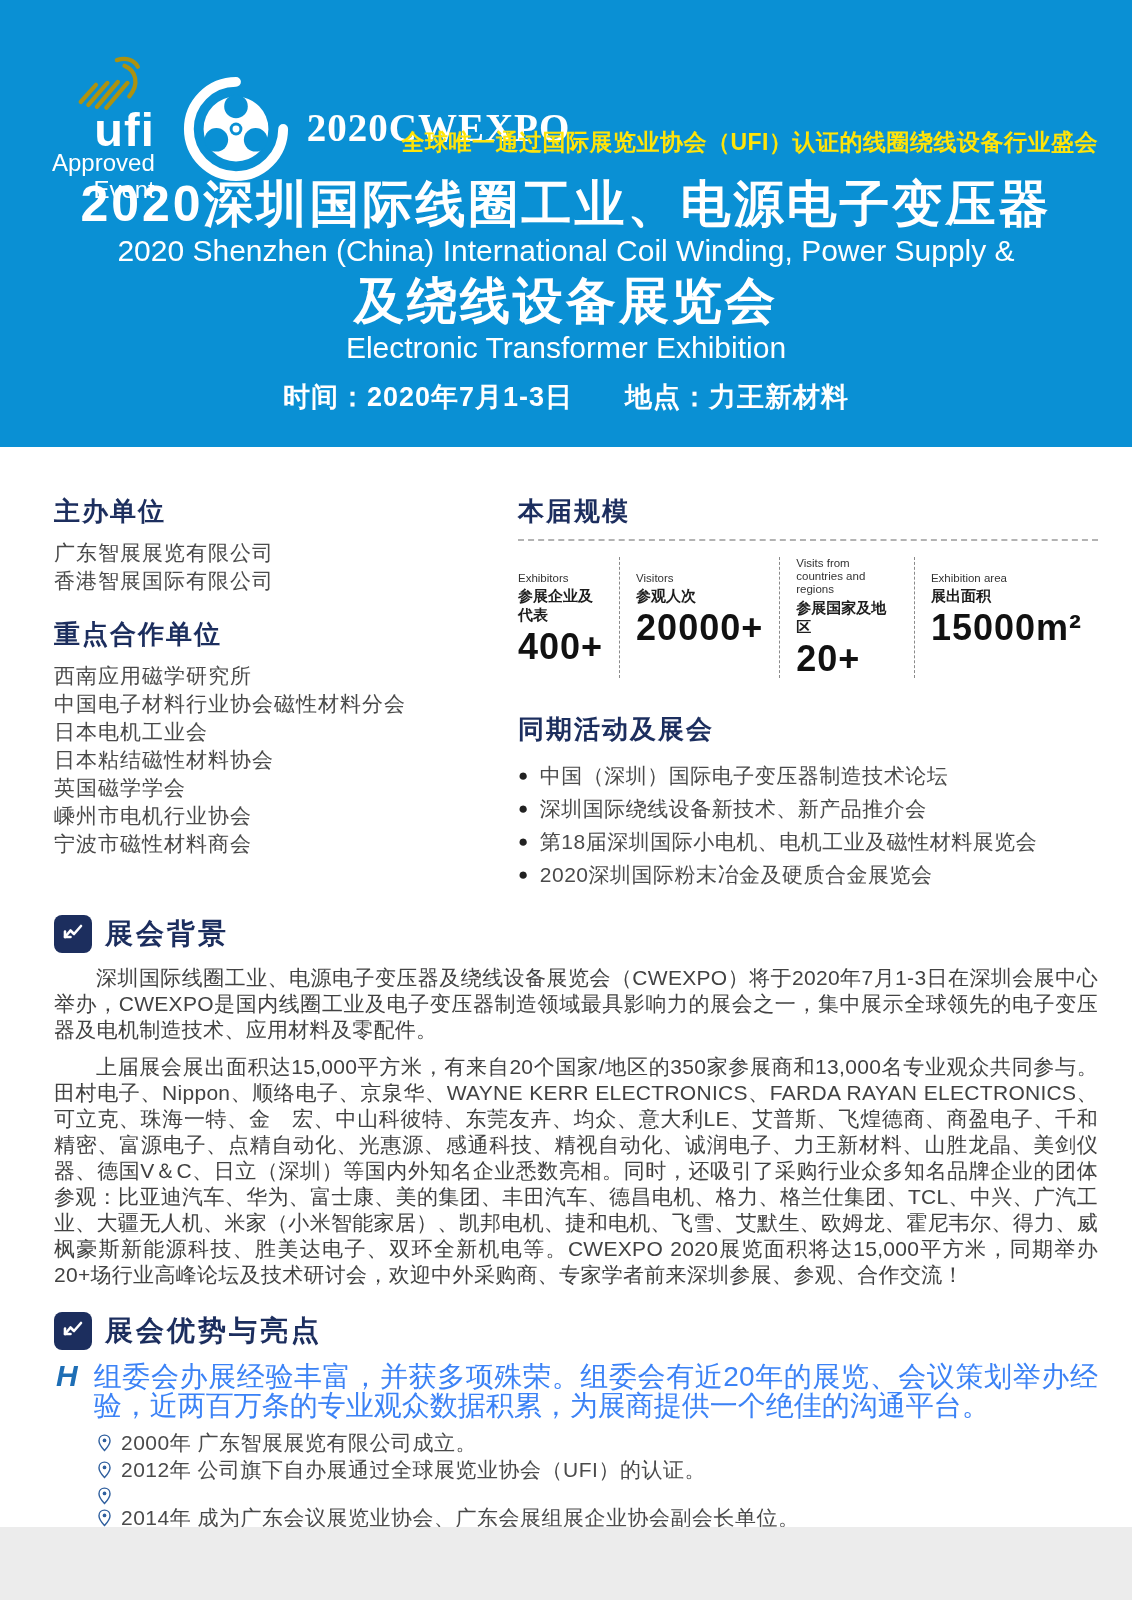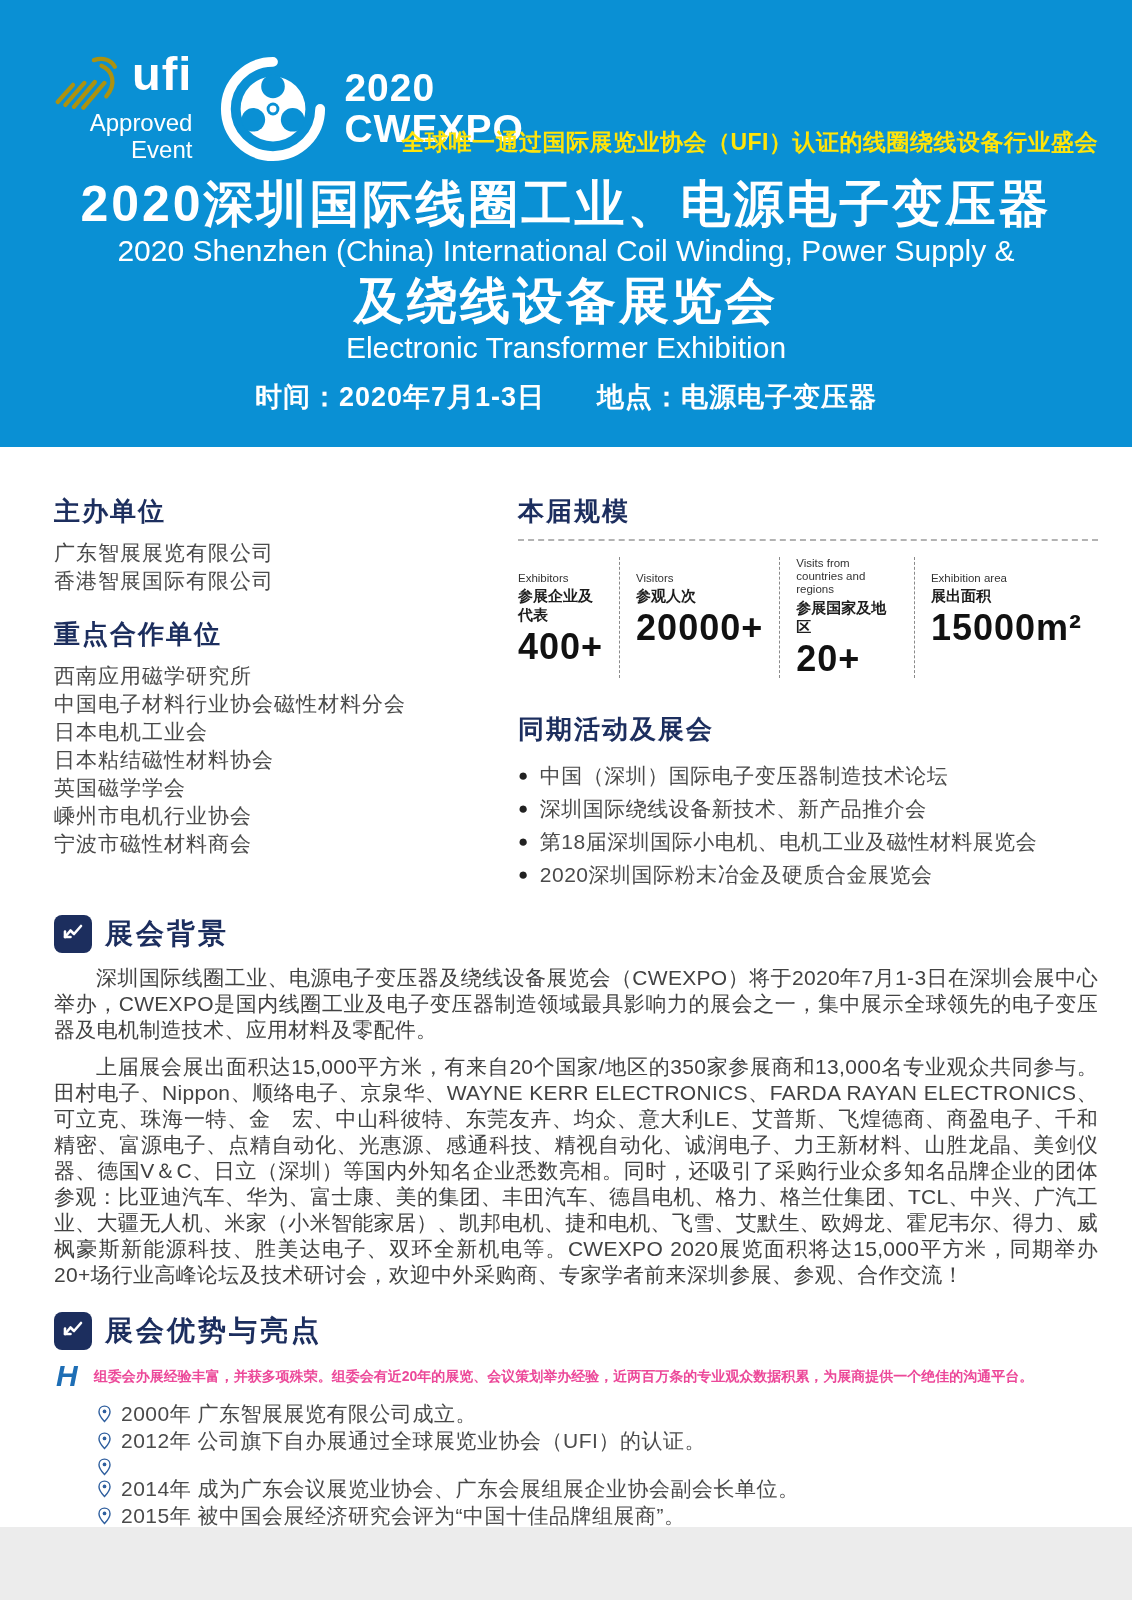--- a/index.html
+++ b/index.html
@@ -13,25 +13,25 @@
   }
   *{margin:0;padding:0;box-sizing:border-box;}
   body{width:1132px;height:1600px;margin:0 auto;background:#fff;
        font-family:"Liberation Sans","DejaVu Sans",sans-serif;overflow:hidden;}
   .page{position:relative;width:1132px;height:1600px;background:#fff;overflow:hidden;}
 
   
   .hero{position:relative;height:447px;background:var(--blue);color:#fff;}
   .logo-row{position:absolute;top:54px;left:52px;display:flex;align-items:center;}
   .ufi-logo{display:flex;flex-direction:column;align-items:flex-end;margin-right:26px;}
-  .ufi-top{display:flex;align-items:flex-start;}
+  .ufi-top{display:flex;align-items:flex-end;flex-direction:column;}
   .ufi-word{font-size:47px;font-weight:700;line-height:0.85;letter-spacing:1px;}
   .ufi-line{font-size:24px;line-height:1.12;font-weight:400;}
   .emblem{margin-right:16px;}
-  .expo-word{display:flex;flex-direction:column;font-size:39px;font-weight:800;line-height:1.05;letter-spacing:1px;}
+  .expo-word{display:flex;flex-direction:row;font-size:39px;font-weight:800;line-height:1.05;letter-spacing:1px;font-family:Liberation Serif, serif;}
   .slogan{position:absolute;top:127px;right:34px;font-size:23px;font-weight:700;
           color:var(--yellow);letter-spacing:0.5px;}
   .titles{position:absolute;top:176px;left:0;width:100%;text-align:center;}
   .t-cn{font-size:50px;font-weight:900;letter-spacing:3px;line-height:1.12;}
   .t-en{font-size:30px;font-weight:400;line-height:1.15;margin:2px 0 4px;}
   .schedule{margin-top:14px;font-size:27px;font-weight:800;letter-spacing:1px;}
   .sch-gap{display:inline-block;width:52px;}
 
   
   .info-row{display:flex;padding:47px 34px 0 54px;}
@@ -58,21 +58,21 @@
   .sec-head{display:flex;align-items:center;margin:24px 0 12px;}
   .badge{width:38px;height:38px;background:var(--navy);border-radius:8px;
          display:flex;align-items:center;justify-content:center;margin-right:13px;flex:none;}
   .sec-head h2{font-size:28px;font-weight:800;color:var(--navy);letter-spacing:3px;}
   .para{font-size:21px;color:#424242;line-height:26px;text-align:justify;
         text-indent:2em;margin-bottom:11px;letter-spacing:0.3px;}
 
   .intro{display:flex;margin:4px 0 10px;}
   .hmark{color:#1e6eb5;font-style:italic;font-weight:900;font-size:30px;line-height:28px;
          margin:0 16px 0 2px;flex:none;}
-  .intro-text{font-size:14px;font-weight:700;color:#ec4899;line-height:29px;text-align:justify;}
+  .intro-text{font-size:28px;font-weight:400;color:#3b82f6;line-height:29px;text-align:justify;}
   .timeline{margin:10px 0 0 44px;}
   .tl-item{display:flex;align-items:flex-start;font-size:21px;color:var(--text);
            line-height:26.5px;letter-spacing:0.5px;}
   .tl-item svg{margin:4px 10px 0 0;flex:none;}
 
   .foot{position:absolute;left:0;bottom:0;width:100%;height:73px;background:var(--band);}
 </style>
 </head>
 <body>
 
@@ -113,21 +113,21 @@
     </div>
 
     <div class="slogan">全球唯一通过国际展览业协会（UFI）认证的线圈绕线设备行业盛会</div>
 
     <div class="titles">
       <div class="t-cn">2020深圳国际线圈工业、电源电子变压器</div>
       <div class="t-en">2020 Shenzhen (China) International Coil Winding, Power Supply &amp;</div>
       <div class="t-cn">及绕线设备展览会</div>
       <div class="t-en">Electronic Transformer Exhibition</div>
       <div class="schedule">
-        <span>时间：</span><span>2020年7月1-3日</span><span class="sch-gap"></span><span>地点：</span><span>电源电子变压器</span>
+        <span>时间：</span><span>2020年7月1-3日</span><span class="sch-gap"></span><span>地点：</span><span>力王新材料</span>
       </div>
     </div>
   </header>
 
   <div class="info-row">
     <div class="col-left">
       <h2 class="sec-h">主办单位</h2>
       <div class="plain-list">
         <div>广东智展展览有限公司</div>
         <div>香港智展国际有限公司</div>

